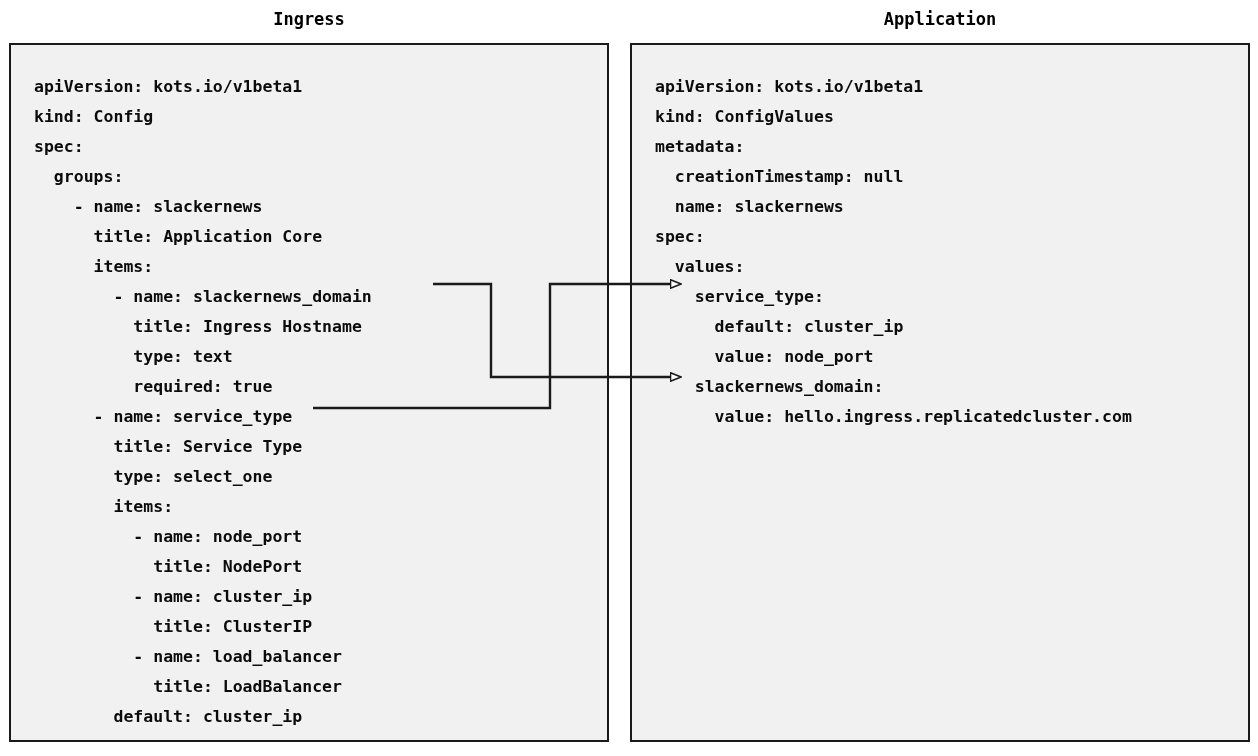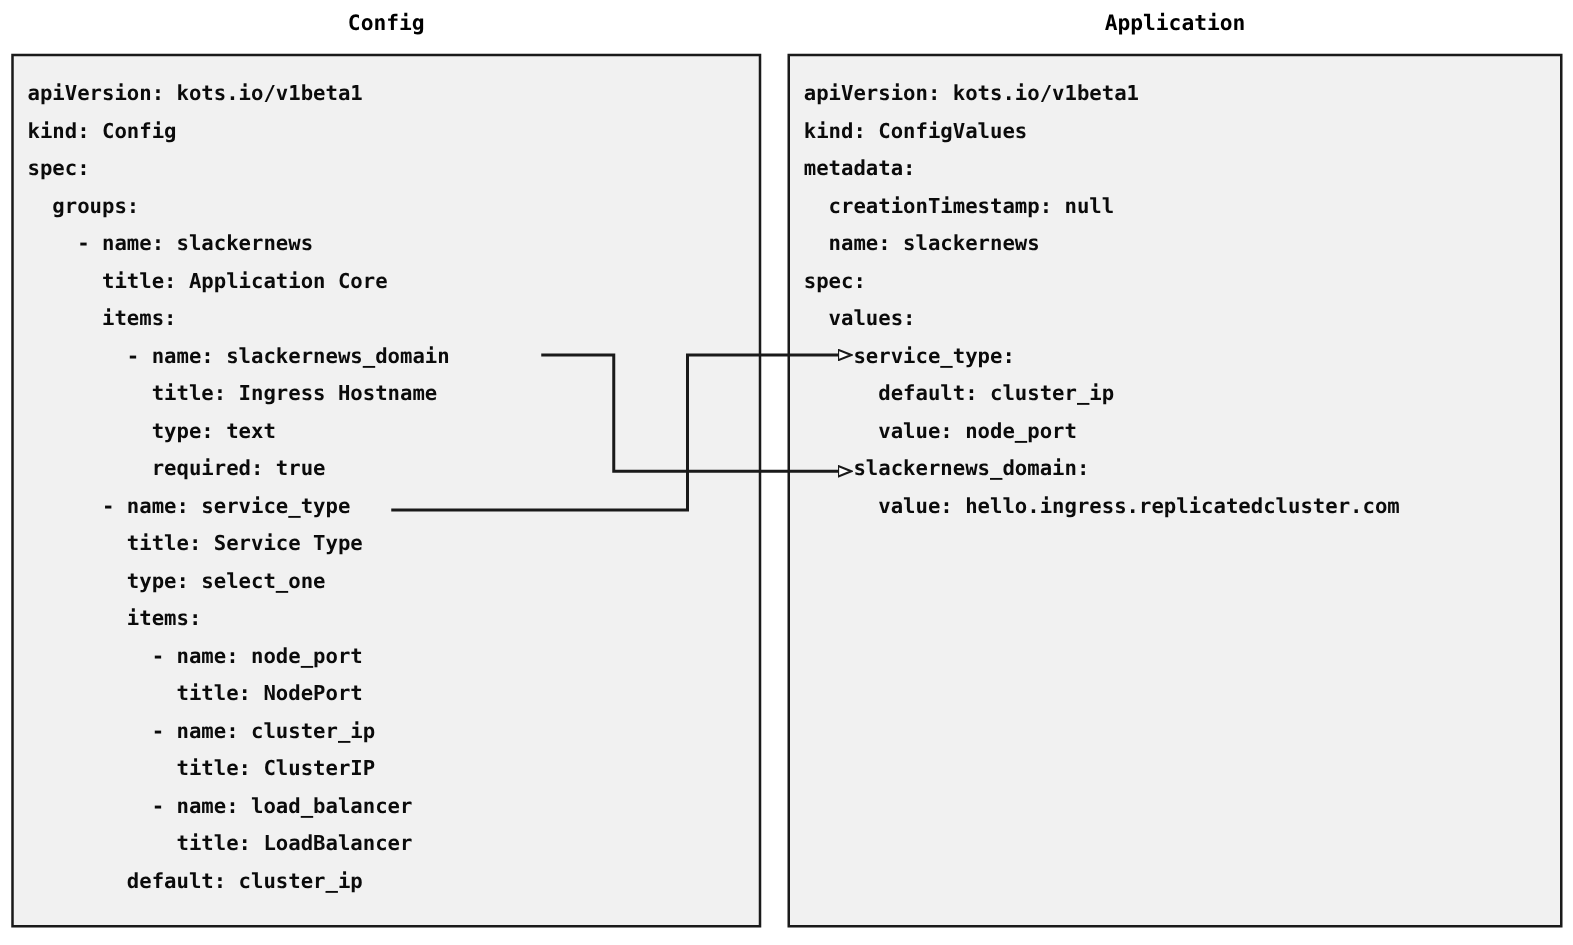--- a/index.html
+++ b/index.html
@@ -48,21 +48,21 @@
     border: 2px solid #1a1a1a;
     overflow: hidden;
   }
   #panel-left  { left: 9px;   width: 600px; }
   #panel-right { left: 630px; width: 620px; }
 
   .code-block {
     position: absolute;
     left: 7px;
     top: 11px;
-    margin: 4px;
+    margin: 16px;
     font-family: "DejaVu Sans Mono", "Liberation Mono", monospace;
     font-weight: bold;
     font-size: 16.5px;
     line-height: 30px;
     color: #0b0b0b;
     white-space: pre;
     letter-spacing: 0px;
   }
 
   
@@ -72,21 +72,21 @@
     width: 1258px;
     height: 756px;
     pointer-events: none;
   }
 </style>
 </head>
 <body>
 
 <div class="canvas">
 
-  <div class="col-title" id="title-left">Config</div>
+  <div class="col-title" id="title-left">Ingress</div>
 
   <div class="col-title" id="title-right">Application</div>
 
   <div class="panel" id="panel-left">
     <pre class="code-block">apiVersion: kots.io/v1beta1
 kind: Config
 spec:
   groups:
     - name: slackernews
       title: Application Core

